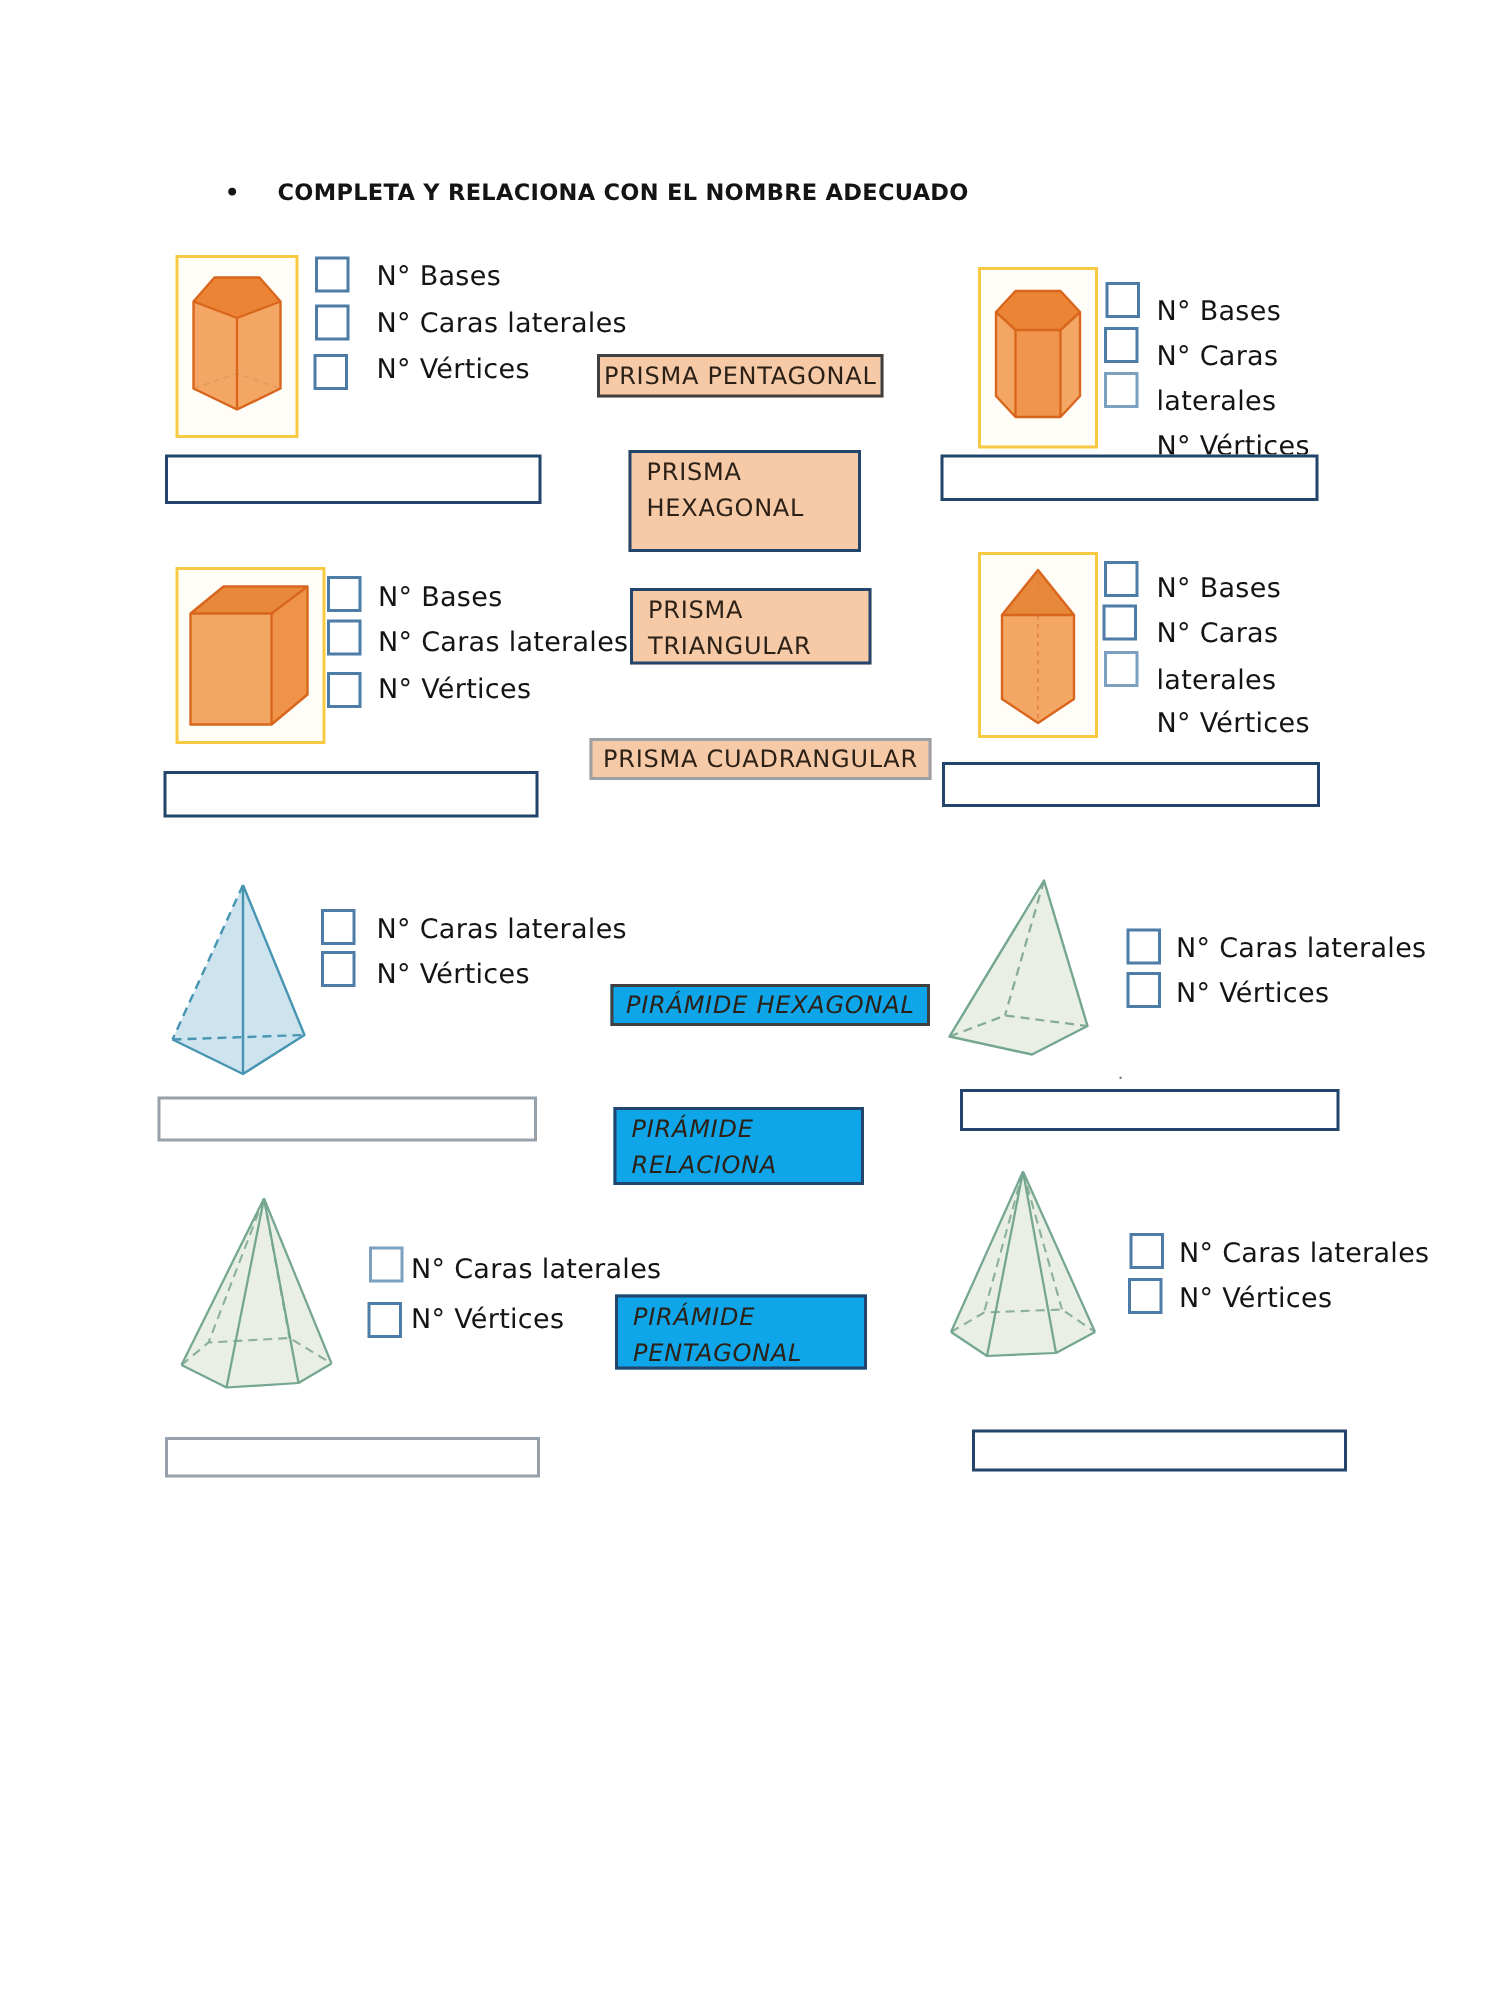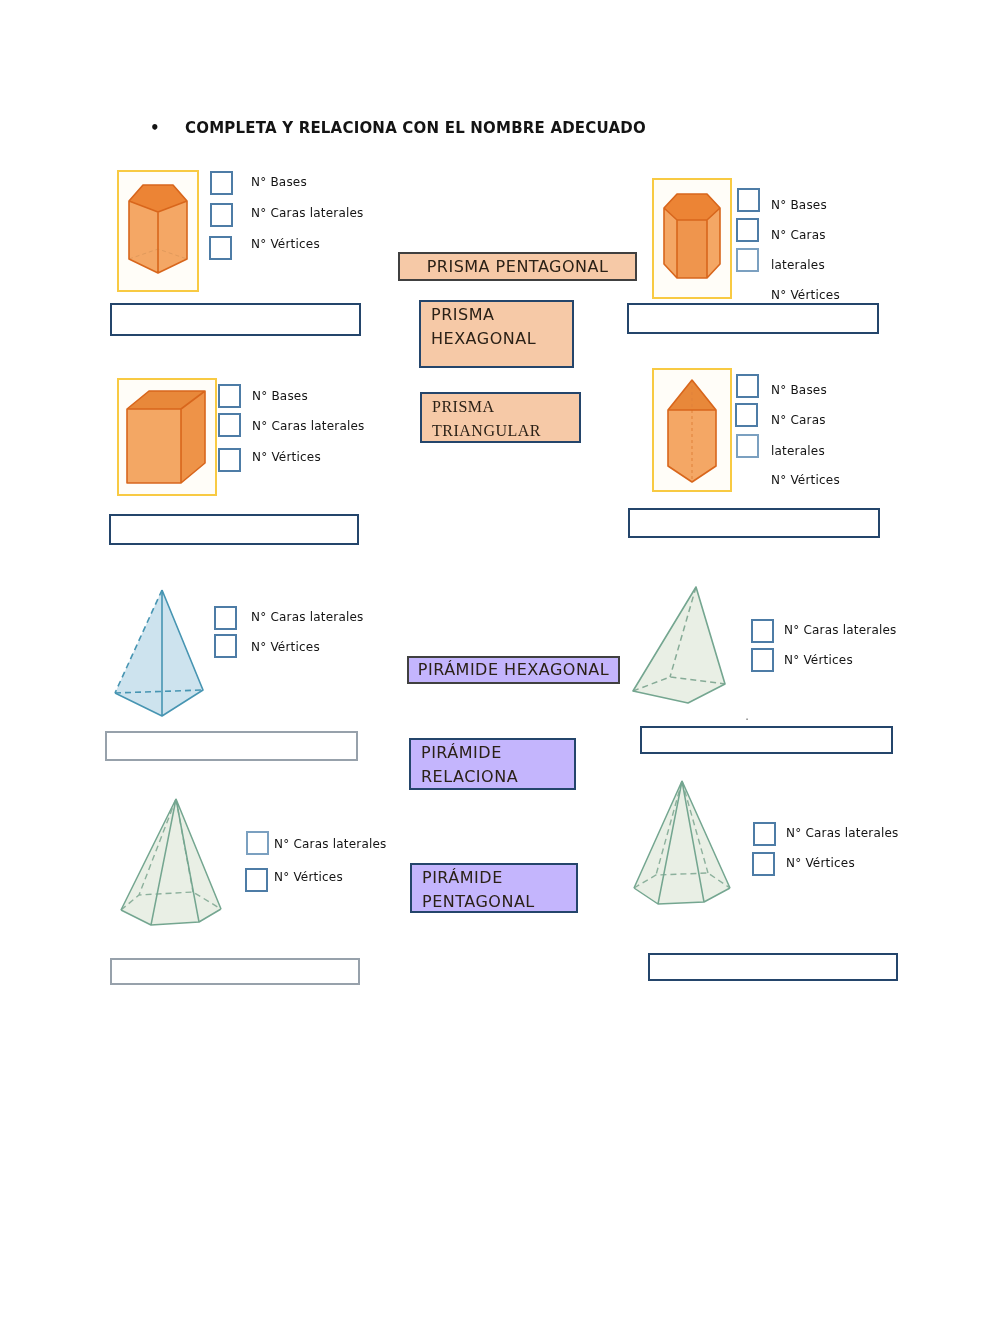--- a/index.html
+++ b/index.html
@@ -11,28 +11,28 @@
          letter-spacing:0px;white-space:nowrap;}
   .title span{display:inline;}
   
   .instr{font-size:15px;font-weight:bold;color:#141414;letter-spacing:.2px;}
   
   .frame{border:2px solid #f8ca43;background:#fffdf8;display:flex;align-items:center;justify-content:center;}
   
   .cb{width:23px;height:24px;border:2px solid #4d7ca6;background:#ffffff;box-sizing:border-box;}
   .cb.lt{border-color:#7ba0c0;}
   
-  .lbl{font-size:12px;color:#141414;white-space:nowrap;line-height:1;letter-spacing:.2px;}
+  .lbl{font-size:18px;color:#141414;white-space:nowrap;line-height:1;letter-spacing:.2px;}
   
   .ansline{background:#ffffff;border:2px solid #24456b;box-sizing:border-box;}
   .ansline.gray{border-color:#97a1ab;}
   
   .mbox{box-sizing:border-box;font-size:16px;color:#2b2117;letter-spacing:.5px;line-height:24px;}
   .mbox.peach{background:#f6c9a7;}
-  .mbox.blue{background:#c4b5fd;}
+  .mbox.blue{background:#0ea5e9;font-style:italic;}
   .mbox.center{display:flex;align-items:center;justify-content:center;white-space:nowrap;}
   .mbox.twoline{padding:1px 4px 0 10px;}
   .b-navy{border:2px solid #24456b;}
   .b-dark{border:2px solid #404040;}
   .b-gray{border:2px solid #9aa0a6;}
   svg{display:block;}
   .dot{font-size:13px;color:#7d7d7d;}
 </style>
 </head>
 <body>
@@ -69,23 +69,24 @@
   </div>
   <div class="abs cb" style="left:737px;top:188px;"></div>
   <div class="abs cb" style="left:736px;top:218px;"></div>
   <div class="abs cb lt" style="left:736px;top:248px;"></div>
   <span class="abs lbl" style="left:771px;top:199px;">N° Bases</span>
   <span class="abs lbl" style="left:771px;top:229px;">N° Caras</span>
   <span class="abs lbl" style="left:771px;top:259px;">laterales</span>
   <span class="abs lbl" style="left:771px;top:289px;">N° Vértices</span>
   <div class="abs ansline" style="left:627px;top:303px;width:252px;height:31px;"></div>
 
-  <div class="abs mbox peach center b-dark" style="left:398px;top:252px;width:239px;height:29px;">PRISMA PENTAGONAL</div>
+  <div class="abs mbox peach center b-dark" style="left:398px;top:236px;width:191px;height:29px;">PRISMA PENTAGONAL</div>
   <div class="abs mbox peach twoline b-navy" style="left:419px;top:300px;width:155px;height:68px;">PRISMA HEXAGONAL</div>
-  <div class="abs mbox peach twoline b-navy" style="left:420px;top:392px;width:161px;height:51px;font-family:Liberation Serif, serif;">PRISMA TRIANGULAR</div>
+  <div class="abs mbox peach twoline b-navy" style="left:420px;top:392px;width:161px;height:51px;">PRISMA TRIANGULAR</div>
+  <div class="abs mbox peach center b-gray" style="left:393px;top:492px;width:228px;height:28px;">PRISMA CUADRANGULAR</div>
 
   <div class="abs frame" style="left:117px;top:378px;width:96px;height:114px;">
     <svg width="88" height="104" viewBox="0 0 88 104">
       <path d="M4,24 L58,24 L58,98 L4,98 Z" fill="#f2a057" opacity="0.92"></path>
       <path d="M4,24 L26,6 L82,6 L58,24 Z" fill="#e8883a"></path>
       <path d="M58,24 L82,6 L82,78 L58,98 Z" fill="#ee9348"></path>
       <path d="M4,24 L26,6 L82,6 L82,78 L58,98 L4,98 Z M4,24 L58,24 M58,24 L58,98 M58,24 L82,6" fill="none" stroke="#d8661c" stroke-width="1.6" stroke-linejoin="round"></path>
     </svg>
   </div>
   <div class="abs cb" style="left:218px;top:384px;"></div>

